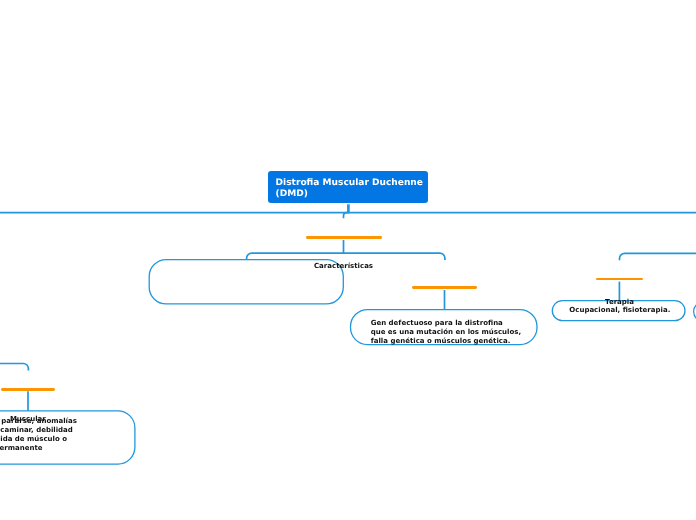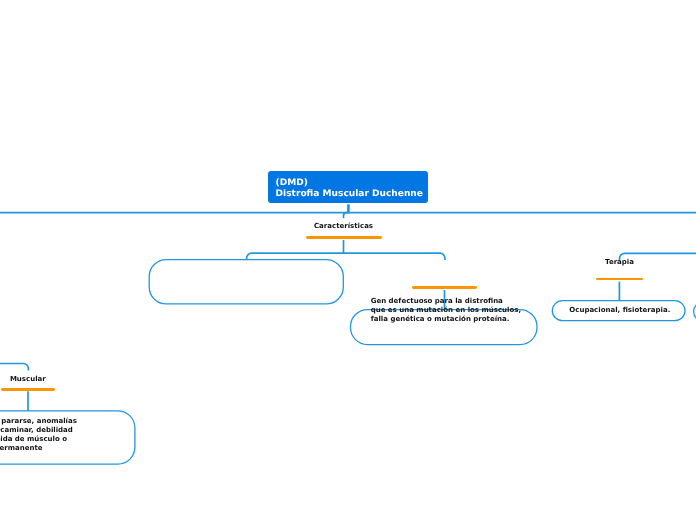--- a/index.html
+++ b/index.html
@@ -14,21 +14,21 @@
   .root-node{position:absolute;background:#0276e3;color:#ffffff;border-radius:3px;
      font-weight:bold;font-size:9.05px;line-height:11px;box-sizing:border-box;
      white-space:nowrap;}
   .branch-label{position:absolute;color:#121212;font-weight:bold;font-size:7px;
      text-align:center;line-height:8.75px;white-space:nowrap;}
   .branch-rule{position:absolute;height:2.7px;background:#fd9503;border-radius:1.4px;}
   .leaf{position:absolute;box-sizing:border-box;background:transparent;}
   .leaf-text{position:absolute;color:#121212;font-weight:bold;font-size:7px;
      line-height:8.75px;}
   .leaf-text > div{white-space:pre;height:8.75px;}
-  .branch-label > div{white-space:nowrap;height:8.75px;}
+  .branch-label > div{white-space:nowrap;height:8.75px;margin-top:40px;}
 </style>
 </head>
 <body>
 
 <div id="canvas">
 
   <svg class="edges" viewBox="0 0 696 520" width="696" height="520" fill="none">
     <g stroke="#2397dc" stroke-width="1.7" fill="none" stroke-linecap="butt">
 
       <path d="M0 212.7 H696"></path>
@@ -51,38 +51,38 @@
       <rect x="350.5" y="309.6" width="186.5" height="35.0" rx="17" ry="17"></rect>
       <rect x="552.3" y="300.7" width="132.7" height="20.0" rx="10.15" ry="10.15"></rect>
       <rect x="693.6" y="301.6" width="120" height="20.0" rx="10.15" ry="10.15"></rect>
       <rect x="-79" y="410.9" width="213.9" height="53.2" rx="17" ry="17"></rect>
     </g>
 
     <path d="M348.4 204.3 V213.2" stroke="#2397dc" stroke-width="2.7" fill="none"></path>
   </svg>
 
   <div class="root-node" style="left:268px;top:171px;width:160px;height:31.5px;padding:7.2px 7.6px;">
+    <div>Distrofia Muscular Duchenne</div>
     <div>(DMD)</div>
-    <div>Distrofia Muscular Duchenne</div>
   </div>
 
   <div class="branch-label" style="left:288.5px;top:222.3px;width:110px;">
     <div>Características</div>
   </div>
   <div class="branch-rule" style="left:305.6px;top:236.2px;width:76.2px;"></div>
 
   <div class="leaf" style="left:148.75px;top:258.7px;width:195px;height:45.8px;"></div>
 
   <div class="branch-rule" style="left:412px;top:286.4px;width:65px;"></div>
 
   <div class="leaf" style="left:349.65px;top:308.45px;width:188px;height:36.7px;"></div>
-  <div class="leaf-text" style="left:370.7px;top:297px;">
+  <div class="leaf-text" style="left:370.7px;top:319px;">
     <div>Gen defectuoso para la distrofina</div>
     <div>que es una mutación en los músculos,</div>
-    <div>falla genética o mutación proteína.</div>
+    <div>falla genética o músculos genética.</div>
   </div>
 
   <div class="branch-label" style="left:564.5px;top:258px;width:110px;">
     <div>Terapia</div>
   </div>
   <div class="branch-rule" style="left:595.6px;top:277.5px;width:47.8px;"></div>
 
   <div class="leaf" style="left:551.45px;top:299.55px;width:134.2px;height:21.7px;"></div>
   <div class="leaf-text" style="left:569.3px;top:305.9px;text-align:right;">
     <div>Ocupacional, fisioterapia.</div>

